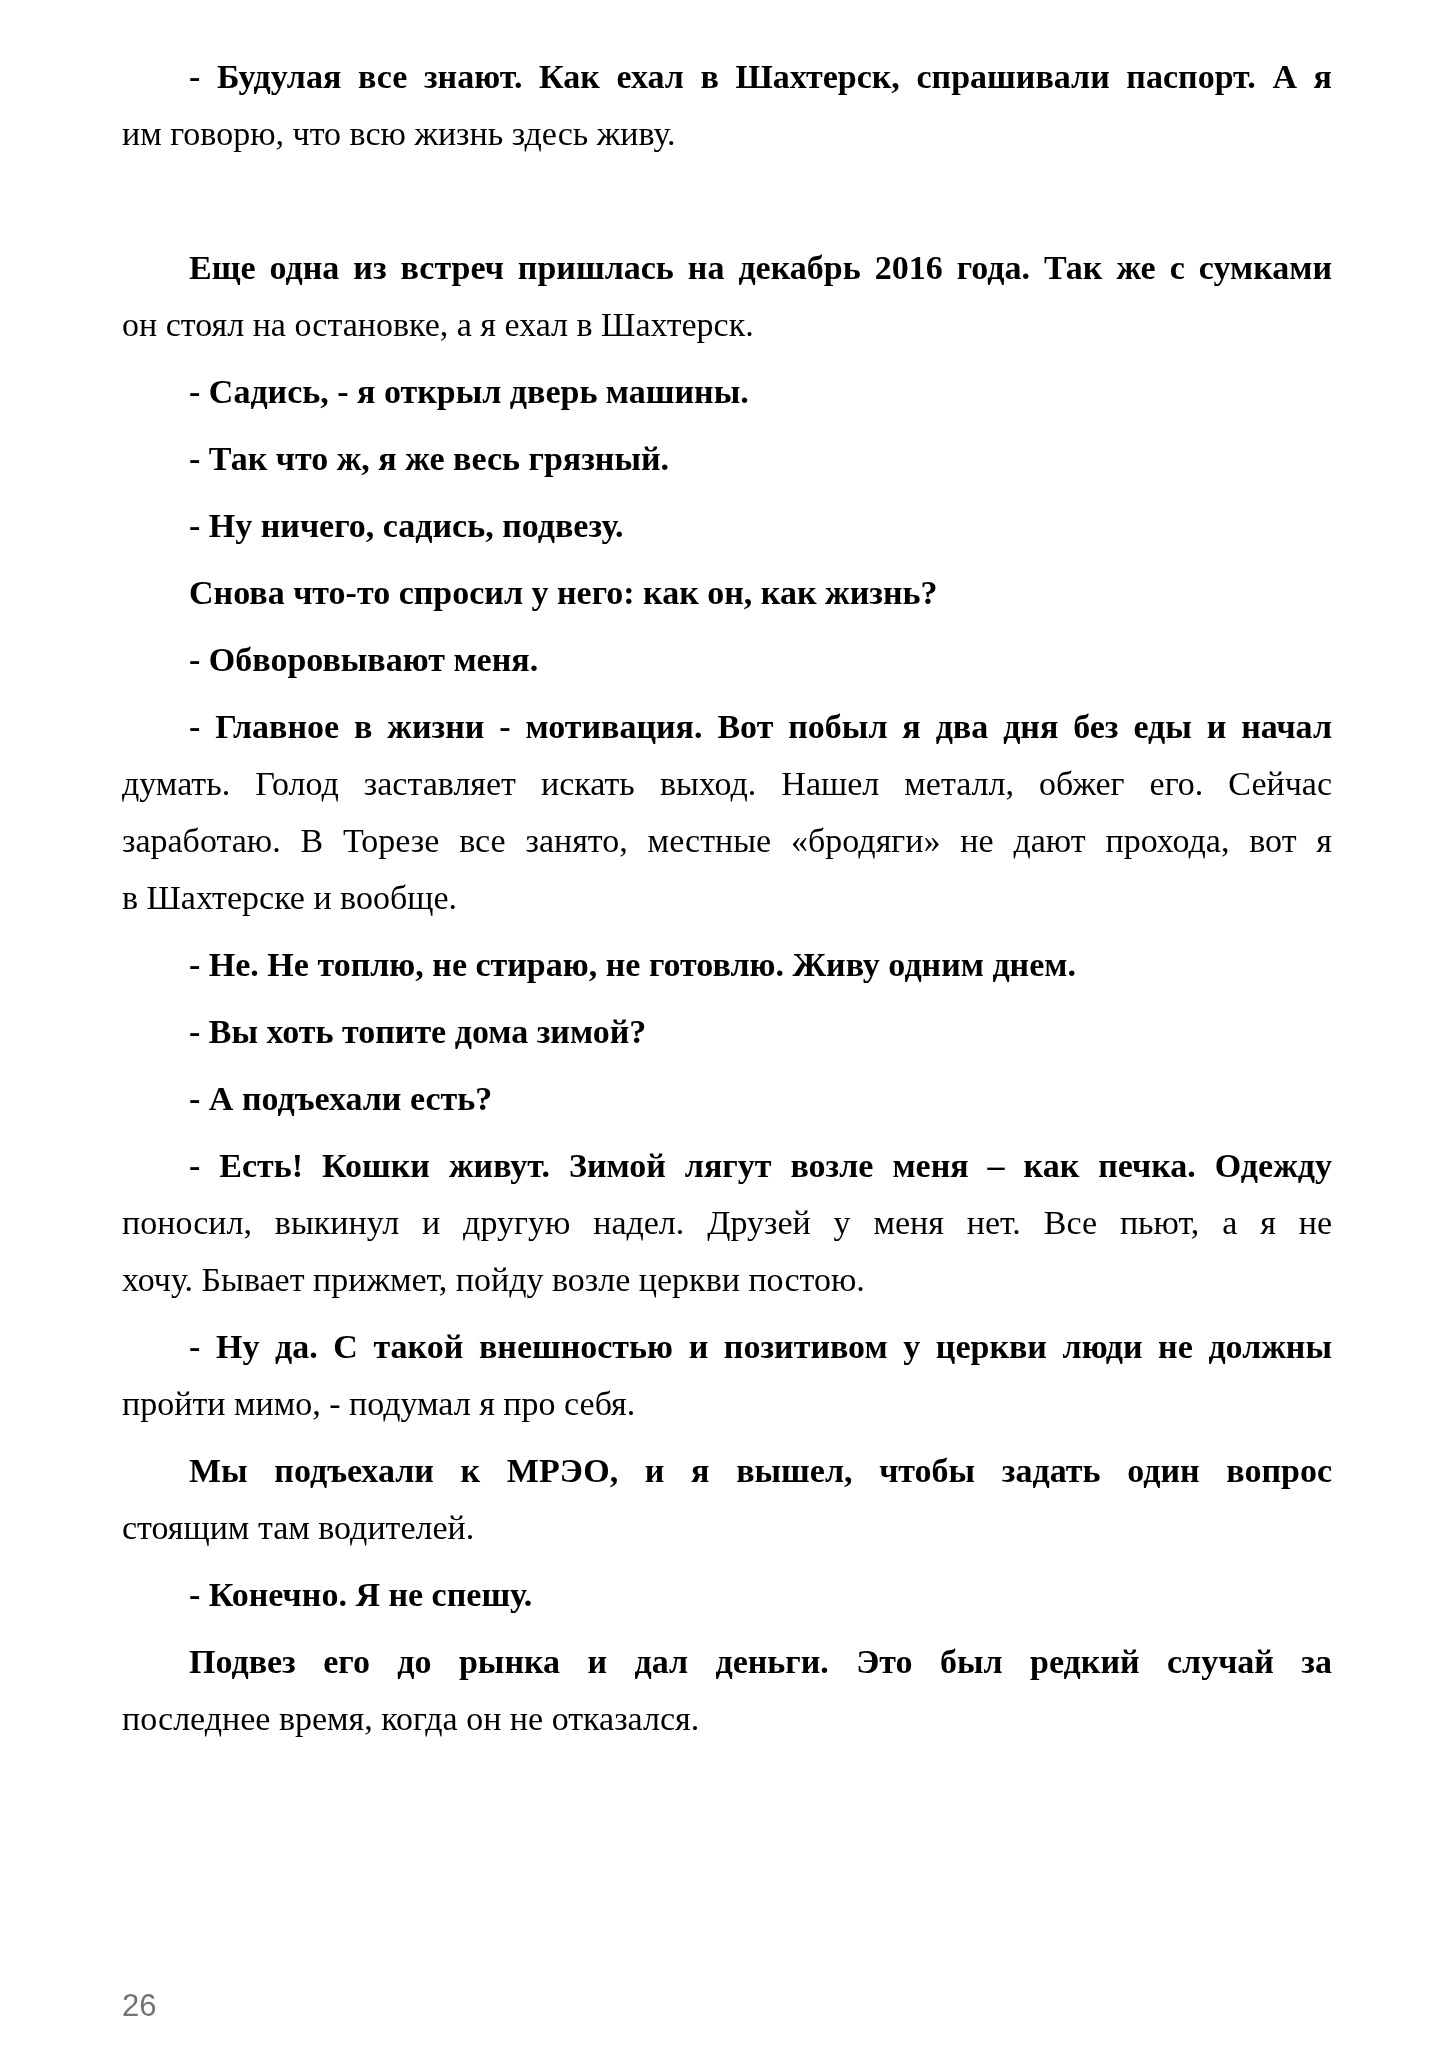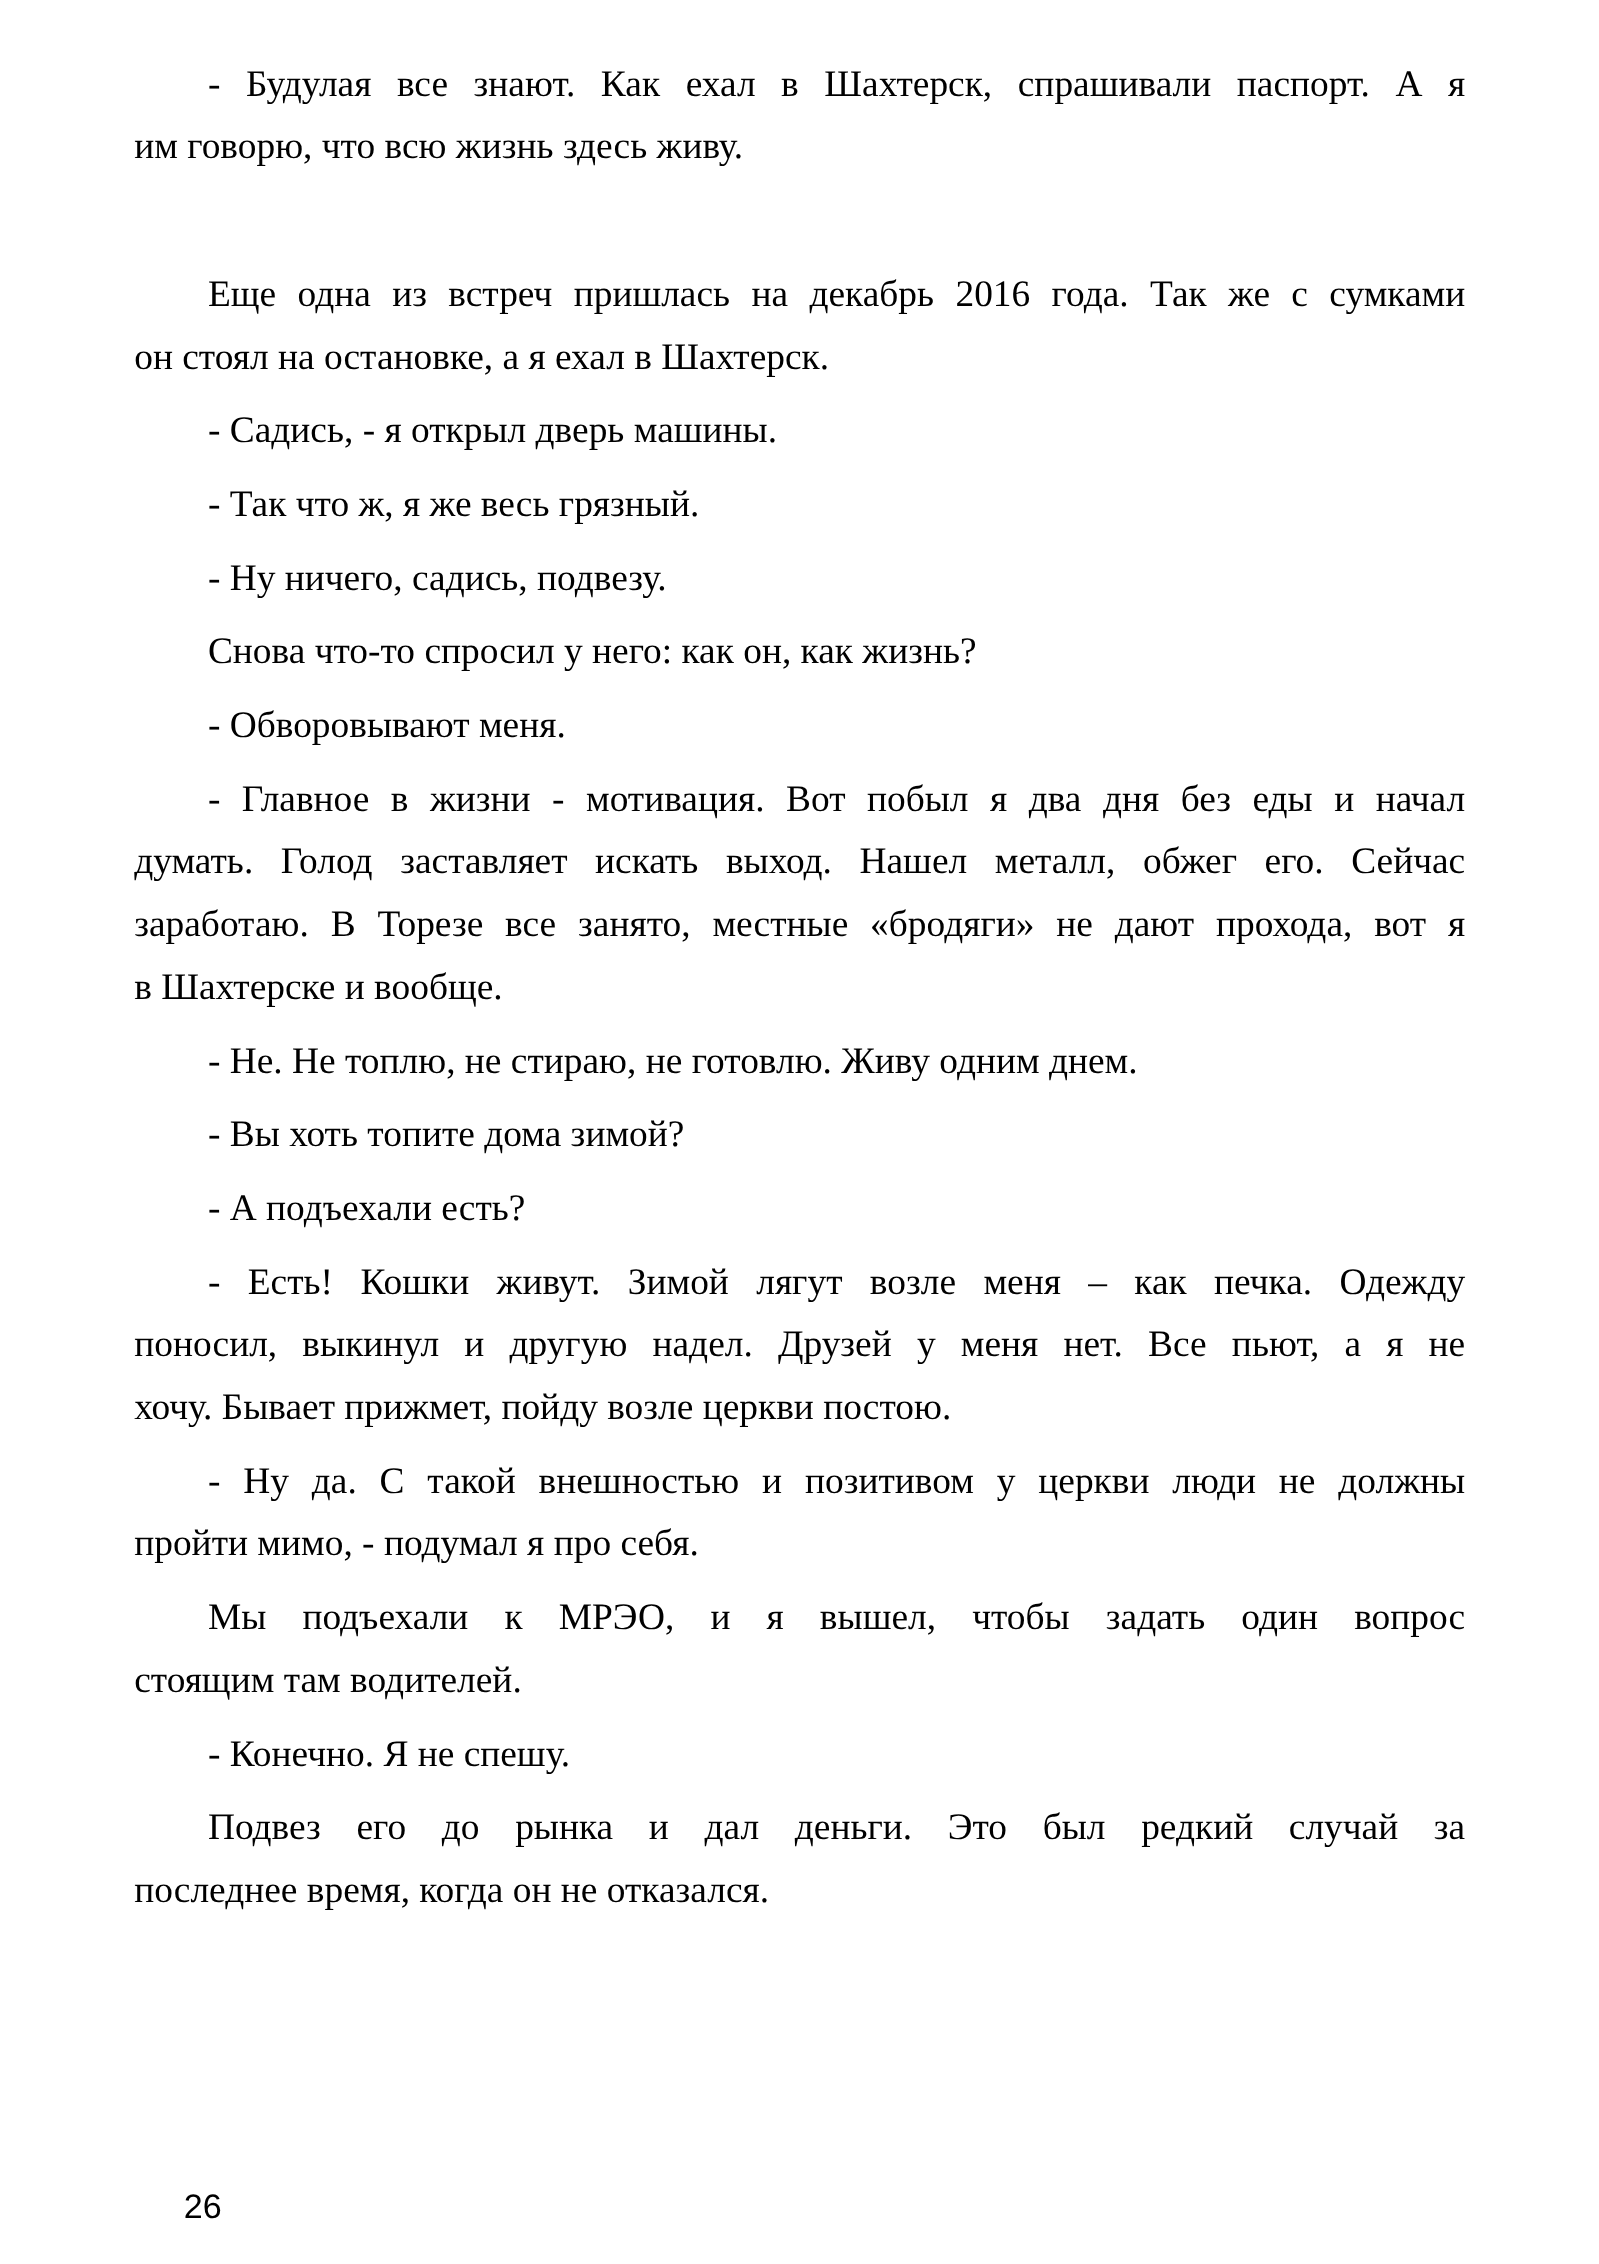--- a/index.html
+++ b/index.html
@@ -32,33 +32,33 @@
   .ln {
     text-align: justify;
     text-align-last: justify;
     white-space: normal;
   }
   .ln.last {
     text-align-last: left;
   }
   .ind {
     text-indent: 67px;
+    font-weight: bold;
   }
   .blank {
     height: 57px;
   }
   .page-number {
     position: absolute;
     left: 122px;
     top: 1988px;
     font-family: "Liberation Sans", "DejaVu Sans", sans-serif;
     font-size: 31px;
     line-height: 36px;
-    color: #000000;
-    margin-left: 45px;
+    color: #737373;
   }
 </style>
 </head>
 <body>
 
 <div class="page">
 
   <div class="text-block">
 
     <div class="para">

